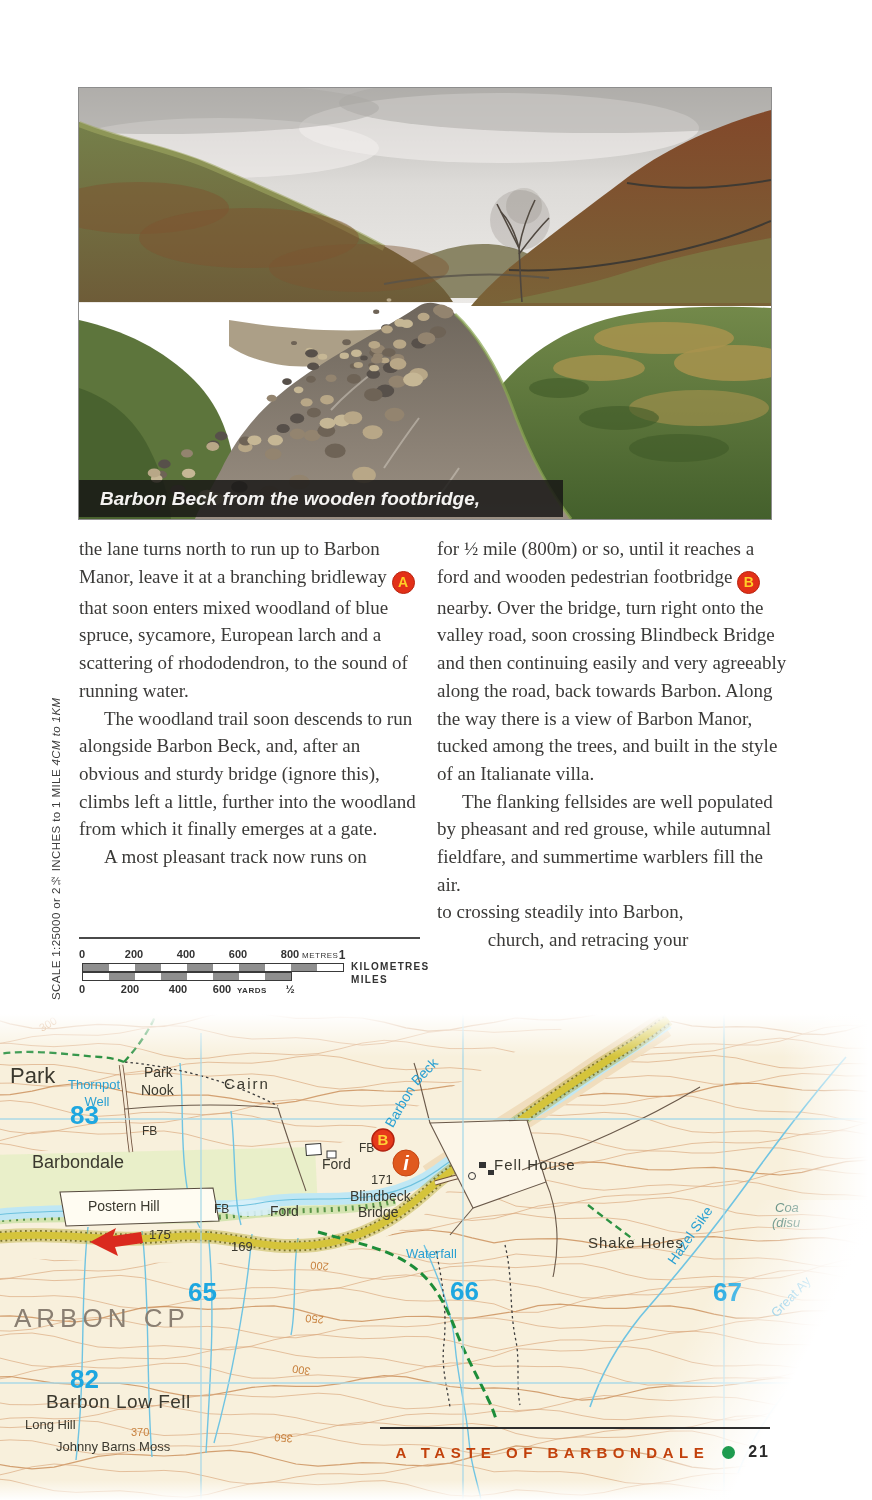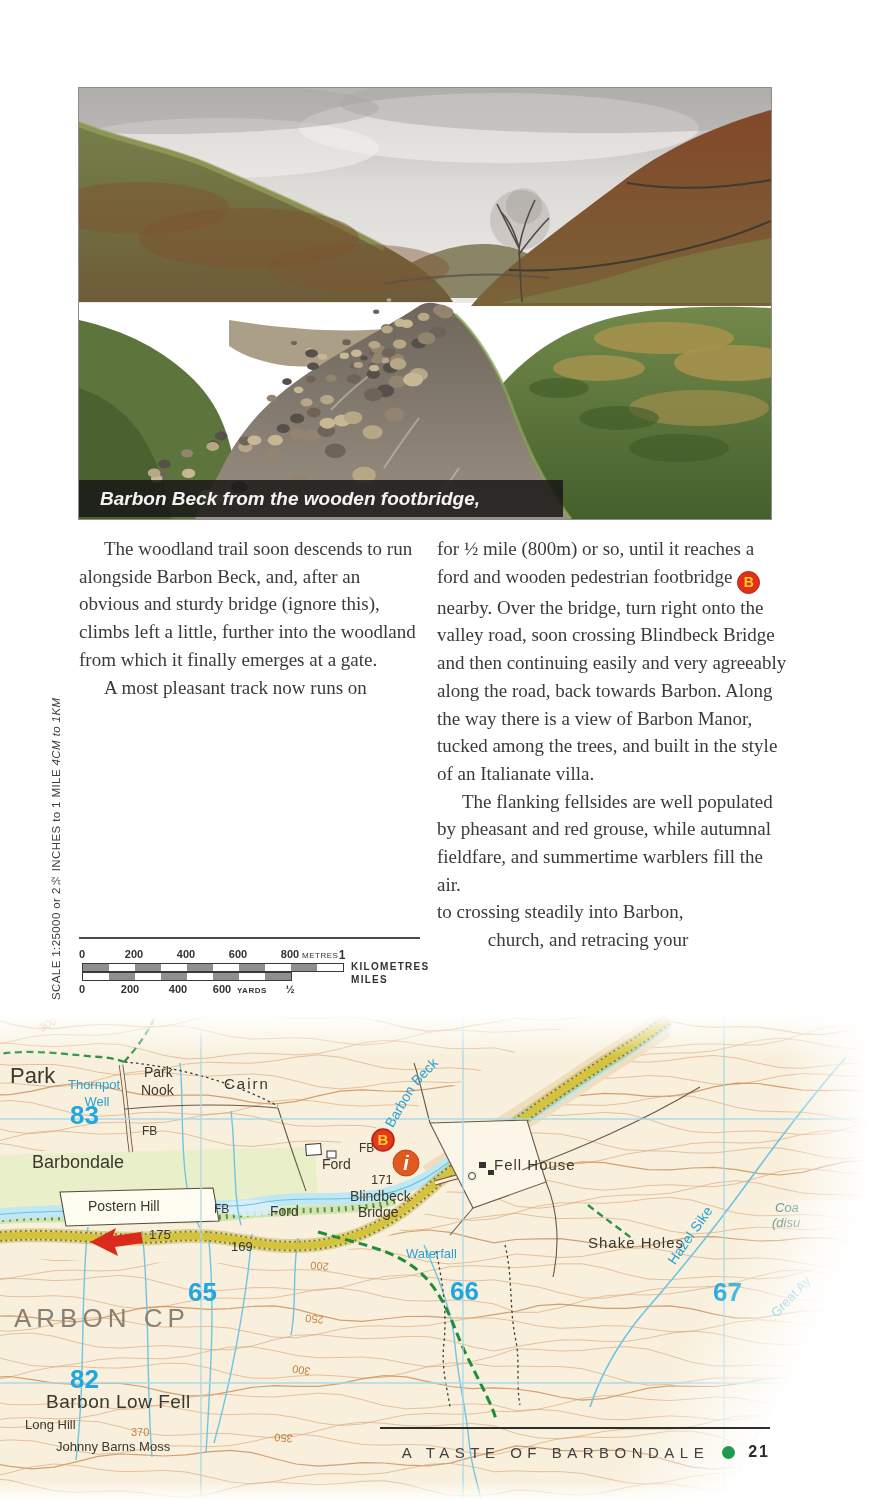--- a/index.html
+++ b/index.html
@@ -62,21 +62,21 @@
   #fade-top{left:0;top:1005px;width:872px;height:52px;background:linear-gradient(#fff 18%,rgba(255,255,255,0));}
   #fade-right{left:782px;top:1005px;width:90px;height:330px;background:linear-gradient(to left,#fff 4%,rgba(255,255,255,0));}
   #fade-br{left:380px;top:1200px;width:492px;height:300px;background:linear-gradient(118deg,rgba(255,255,255,0) 58%,#fff 78%);}
   #fade-bottom{left:0;top:1480px;width:872px;height:20px;background:linear-gradient(rgba(255,255,255,0),#fff);}
 
   
   .footer{position:absolute;left:380px;top:1427px;width:390px;z-index:3;}
   .footer .rule{border-top:2px solid #2e2e2e;height:0;}
   .footer .row{margin-top:14px;display:flex;justify-content:flex-end;align-items:center;gap:13px;
                font-family:"Liberation Sans",sans-serif;}
-  .footer .title{font-size:15px;font-weight:normal;letter-spacing:5.5px;color:#404040;}
+  .footer .title{font-size:15px;font-weight:bold;letter-spacing:5.5px;color:#c2410c;}
   .footer .pdot{width:13px;height:13px;border-radius:50%;background:#1e9b4f;}
   .footer .pnum{font-size:16px;font-weight:bold;letter-spacing:2px;color:#2a2a2a;}
 </style>
 </head>
 <body>
 
 <div class="page">
 
   <div class="photo">
     <svg width="692" height="431" viewBox="0 0 692 431">
@@ -234,20 +234,21 @@
           <ellipse cx="309.8" cy="264.5" rx="6.8" ry="4.3" fill="#6e6356"></ellipse>
         </g>
       <path d="M 492,431 C 462,392 445,352 432,316 C 418,278 396,244 376,226" stroke="#8aa653" stroke-width="3" opacity="0.7" fill="none"></path>
     </svg>
     <div class="caption">Barbon Beck from the wooden footbridge, waypoint B</div>
   </div>
 
   <div class="vscale"><span>SCALE 1:25000 or 2½ INCHES to 1 MILE</span>&nbsp;<i>4CM to 1KM</i></div>
 
   <div class="col col-left" id="col-left">
+      <p class="para">the lane turns north to run up to Barbon Manor, leave it at a branching bridleway <span class="wp">A</span> that soon enters mixed woodland of blue spruce, sycamore, European larch and a scattering of rhododendron, to the sound of running water.</p>
       <p class="para ind">The woodland trail soon descends to run alongside Barbon Beck, and, after an obvious and sturdy bridge (ignore this), climbs left a little, further into the woodland from which it finally emerges at a gate.</p>
       <p class="para ind">A most pleasant track now runs on</p>
     </div>
   <div class="col col-right" id="col-right">
       <p class="para">for ½ mile (800m) or so, until it reaches a ford and wooden pedestrian footbridge <span class="wp">B</span> nearby. Over the bridge, turn right onto the valley road, soon crossing Blindbeck Bridge and then continuing easily and very agreeably along the road, back towards Barbon. Along the way there is a view of Barbon Manor, tucked among the trees, and built in the style of an Italianate villa.</p>
       <p class="para ind">The flanking fellsides are well populated by pheasant and red grouse, while autumnal fieldfare, and summertime warblers fill the air.</p>
       <div class="fl">to crossing steadily into Barbon,</div>
       <div class="fl fl-r2">church, and retracing your</div>
     </div>
 

